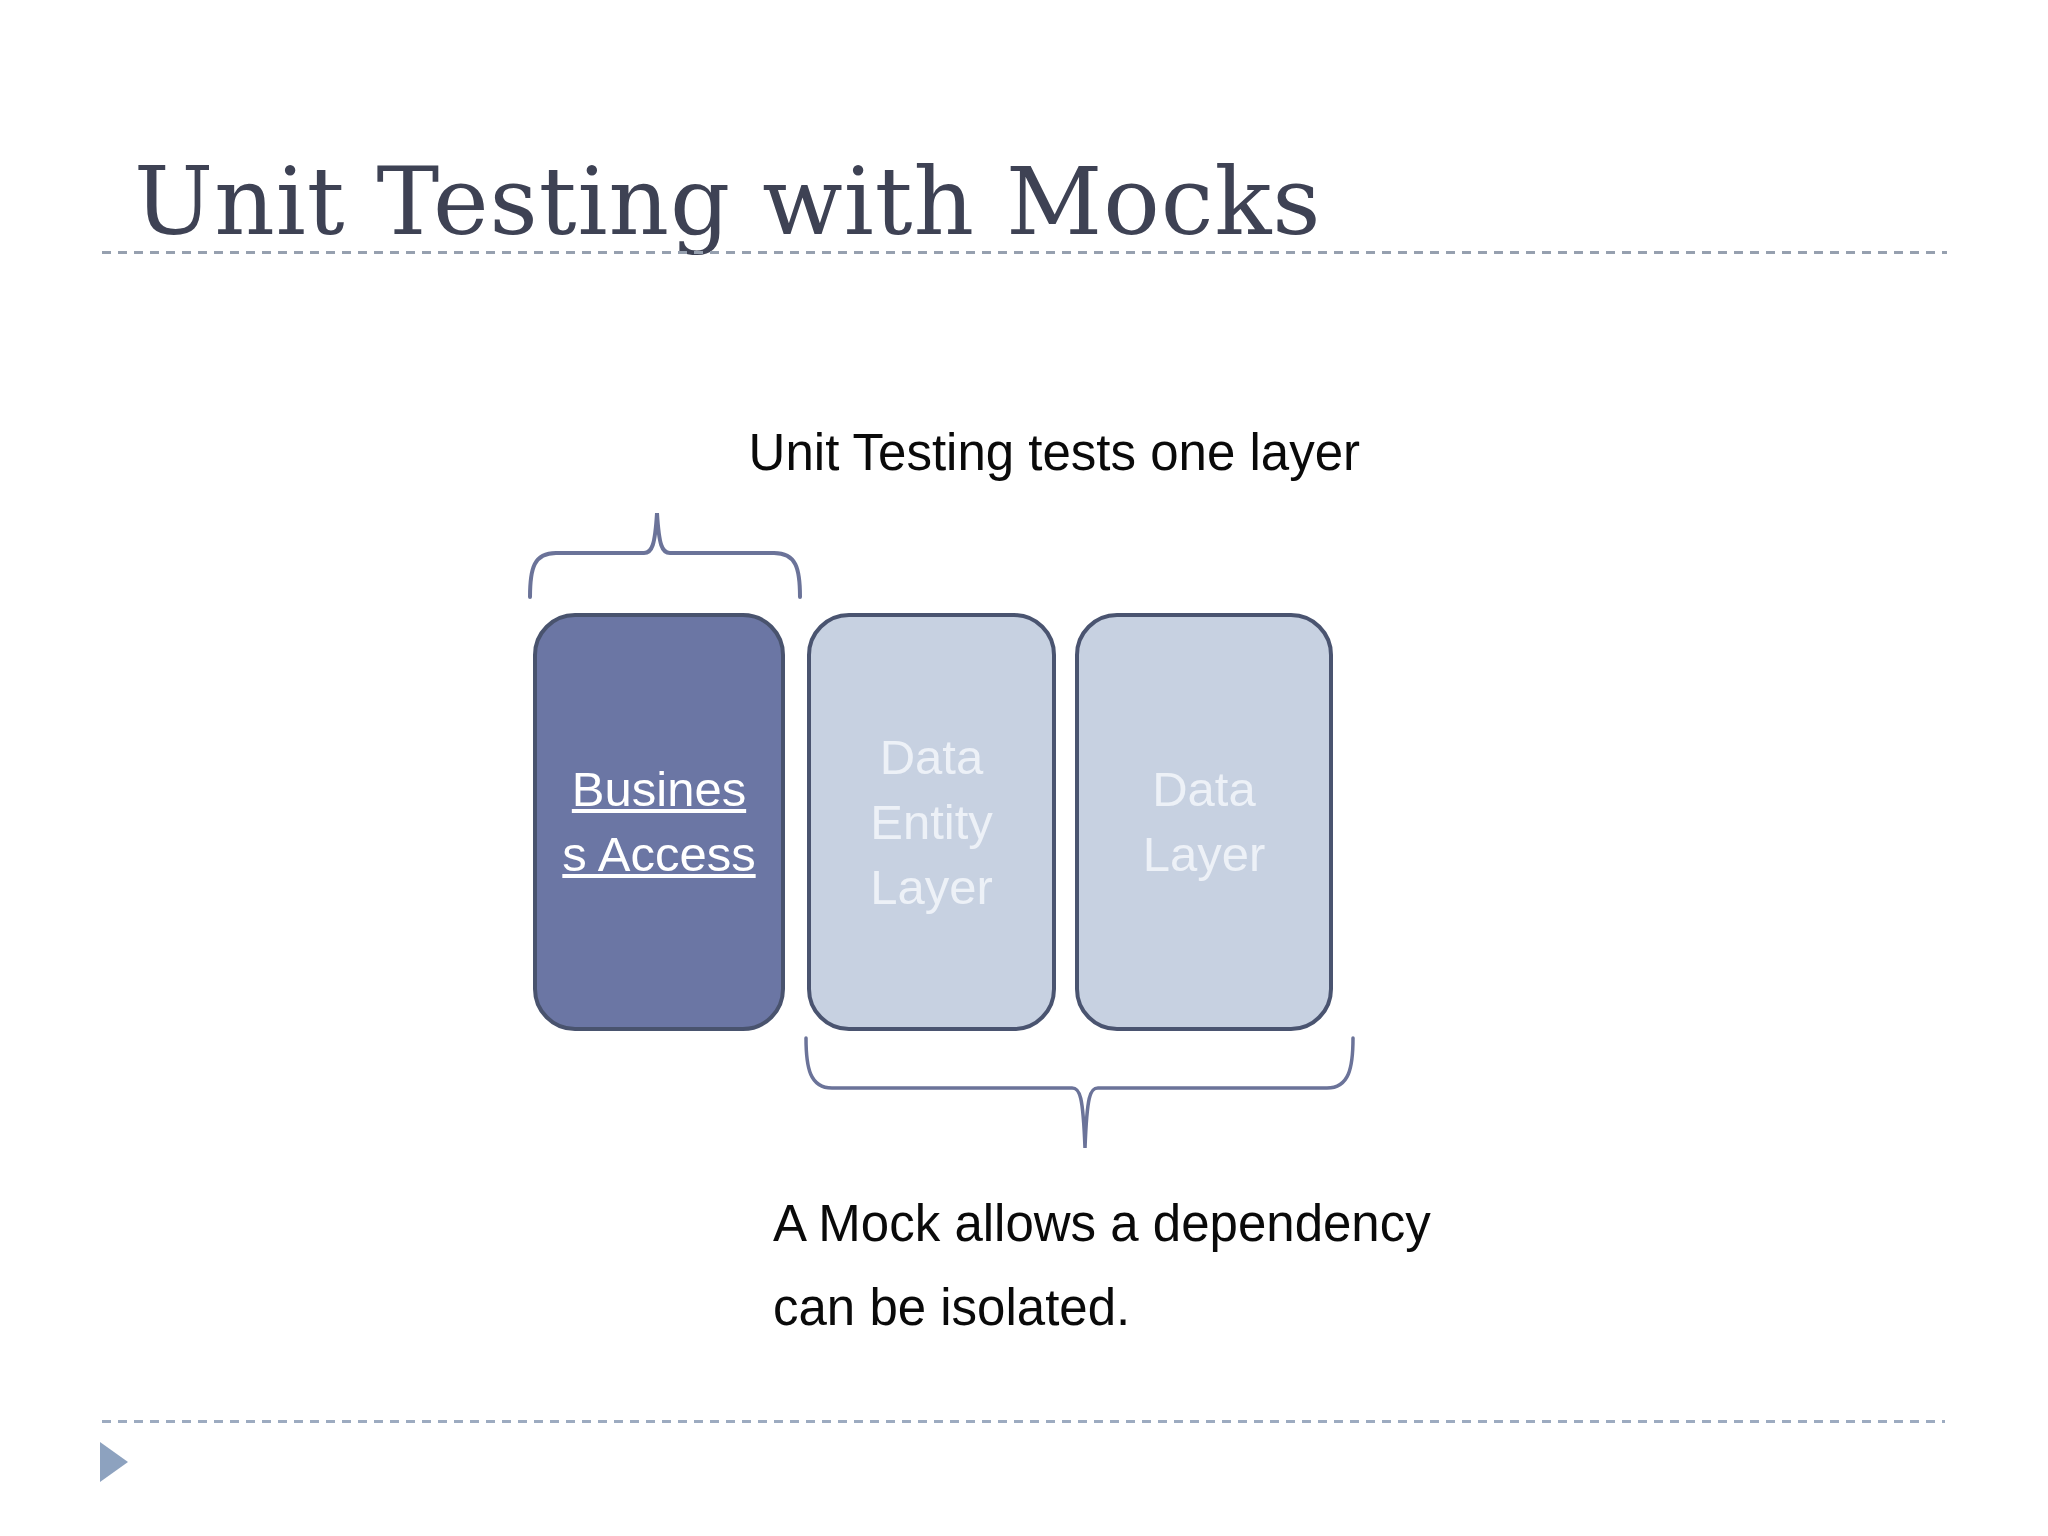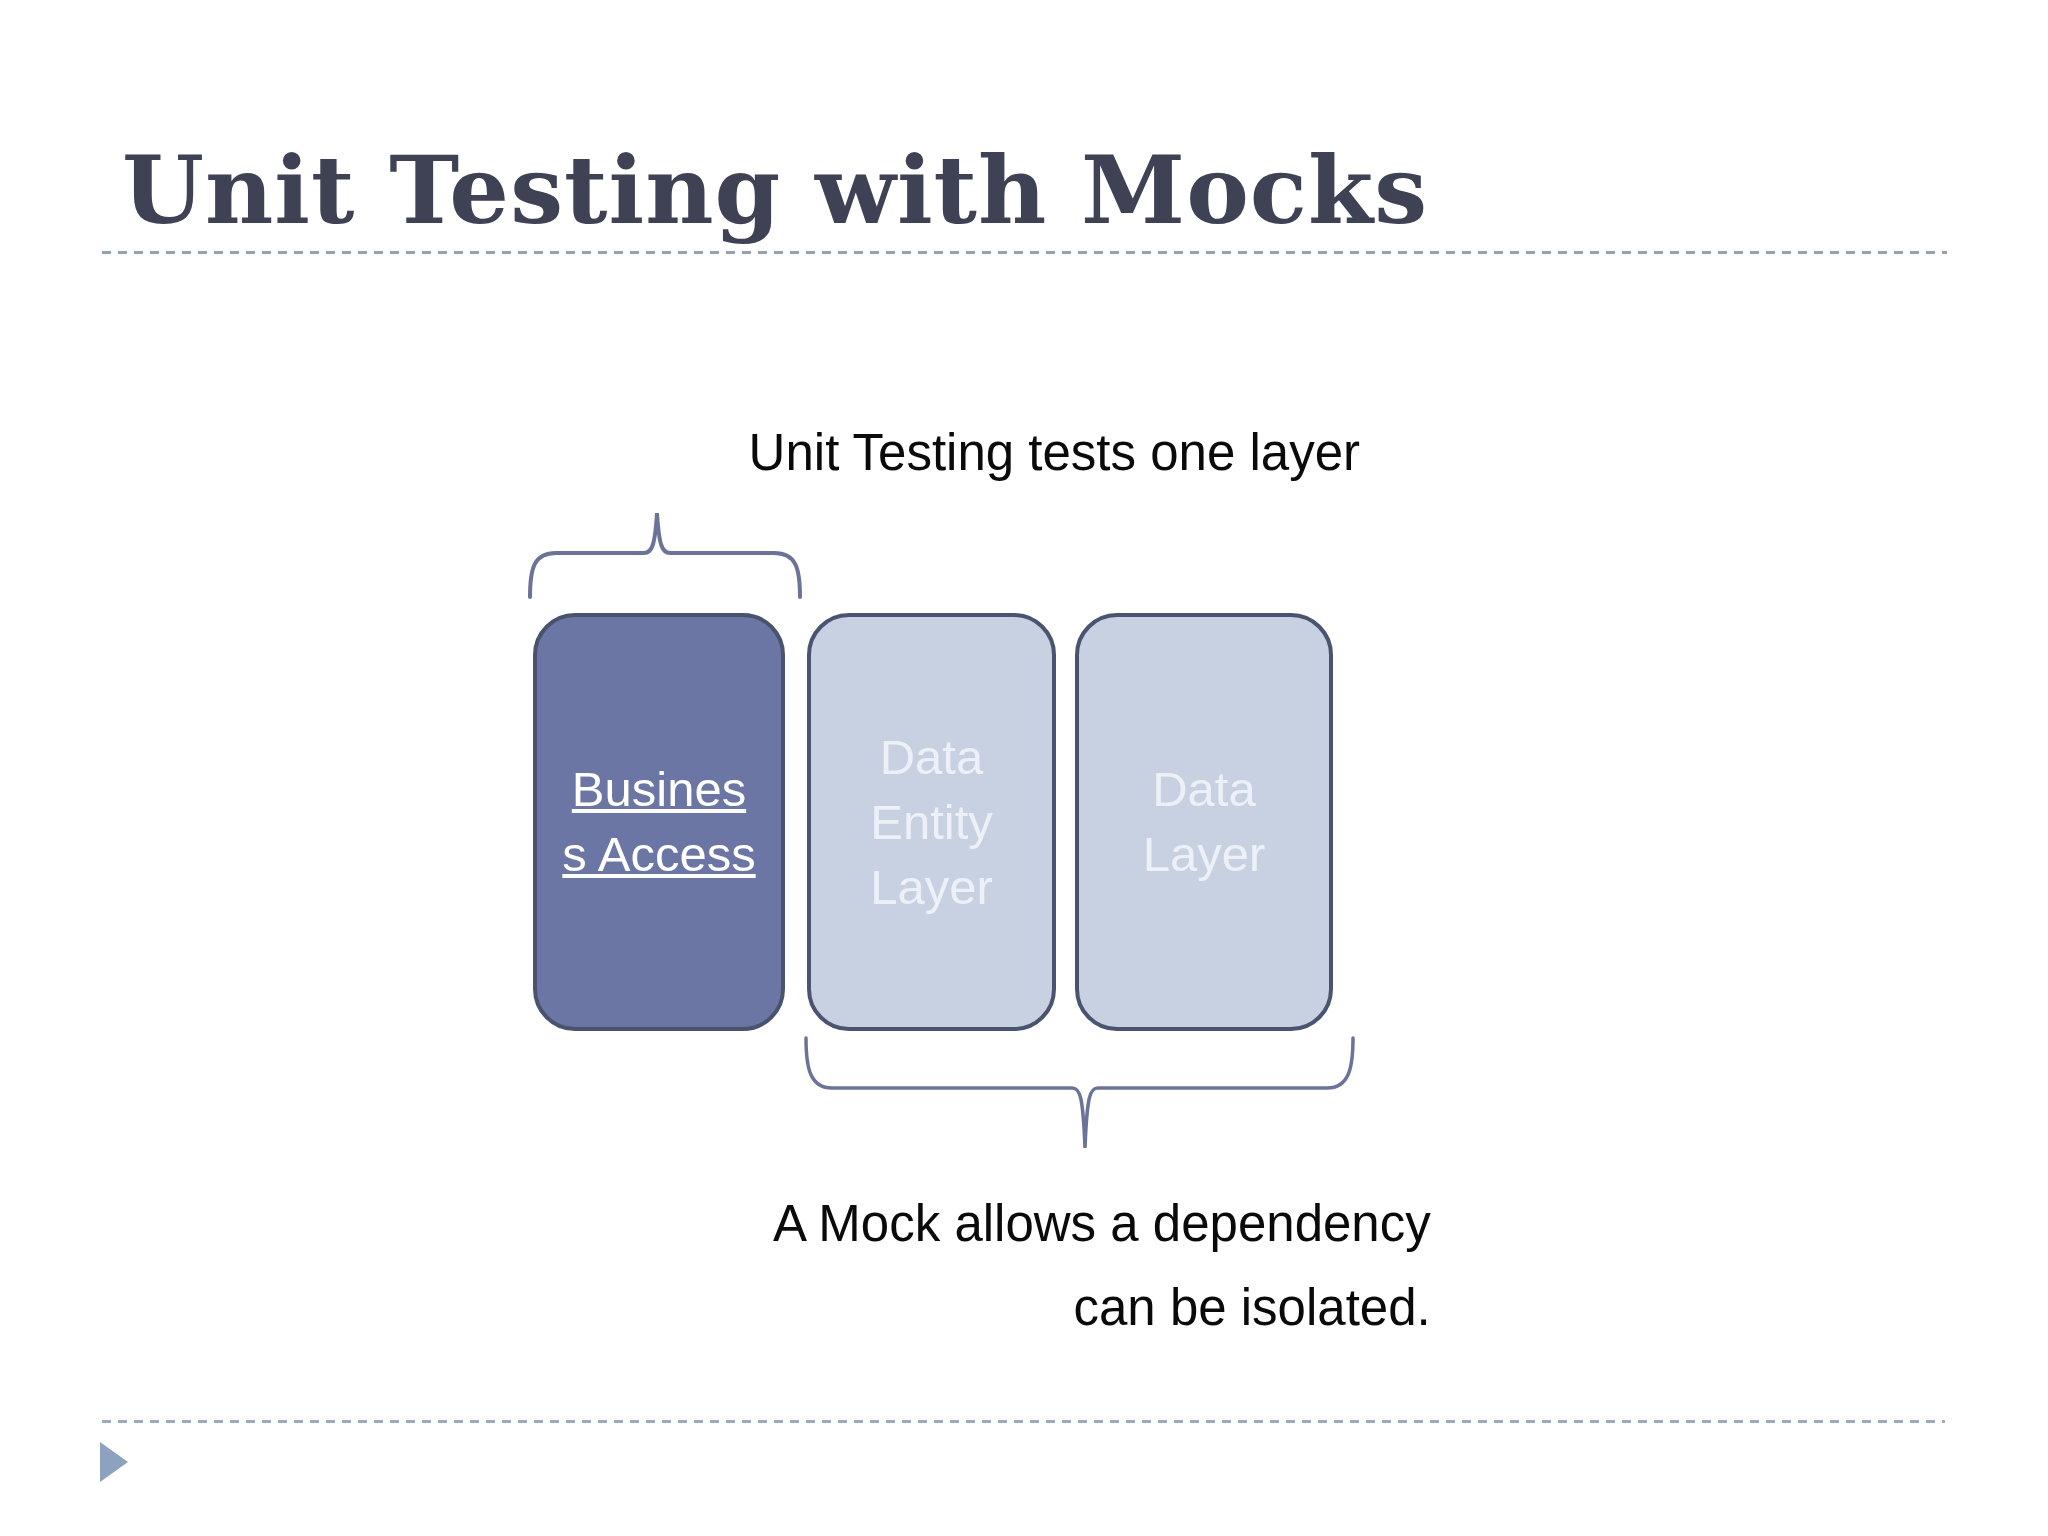--- a/index.html
+++ b/index.html
@@ -57,36 +57,35 @@
     border-color:var(--box-light-border,#4a5470);
     color:var(--box-light-text,#edf1f7);
   }
   .box-mid{left:807px;width:249px;}
   .box-right{left:1075px;width:258px;}
   .caption-bottom{
     position:absolute;left:773px;top:1182px;
     font-size:51px;line-height:84px;
     color:var(--caption-text,#0a0a0a);
     white-space:nowrap;
-    text-align:right;
   }
   .nav-triangle{
     position:absolute;left:100px;top:1442px;
     width:0;height:0;
     border-left:28px solid var(--nav-triangle,#8da2bf);
     border-top:20px solid transparent;
     border-bottom:20px solid transparent;
   }
 </style>
 </head>
 <body>
 
 <div class="slide">
 
-  <h1 class="title" style="margin:0;font-weight:bold;">Unit Testing with Mocks</h1>
+  <h1 class="title" style="margin:12px;font-weight:normal;">Unit Testing with Mocks</h1>
 
   <div class="divider divider-top"></div>
 
   <div class="caption-top">Unit Testing tests one layer</div>
 
   <svg class="brace brace-top" width="282" height="96" viewBox="0 0 282 96" aria-hidden="true">
     <path d="M 6 91 C 6 62 10 47 32 47 L 120 47 C 128 47 131 39 133 7 C 135 39 138 47 146 47 L 250 47 C 272 47 276 62 276 91"></path>
   </svg>
 
   <div class="box box-dark">

